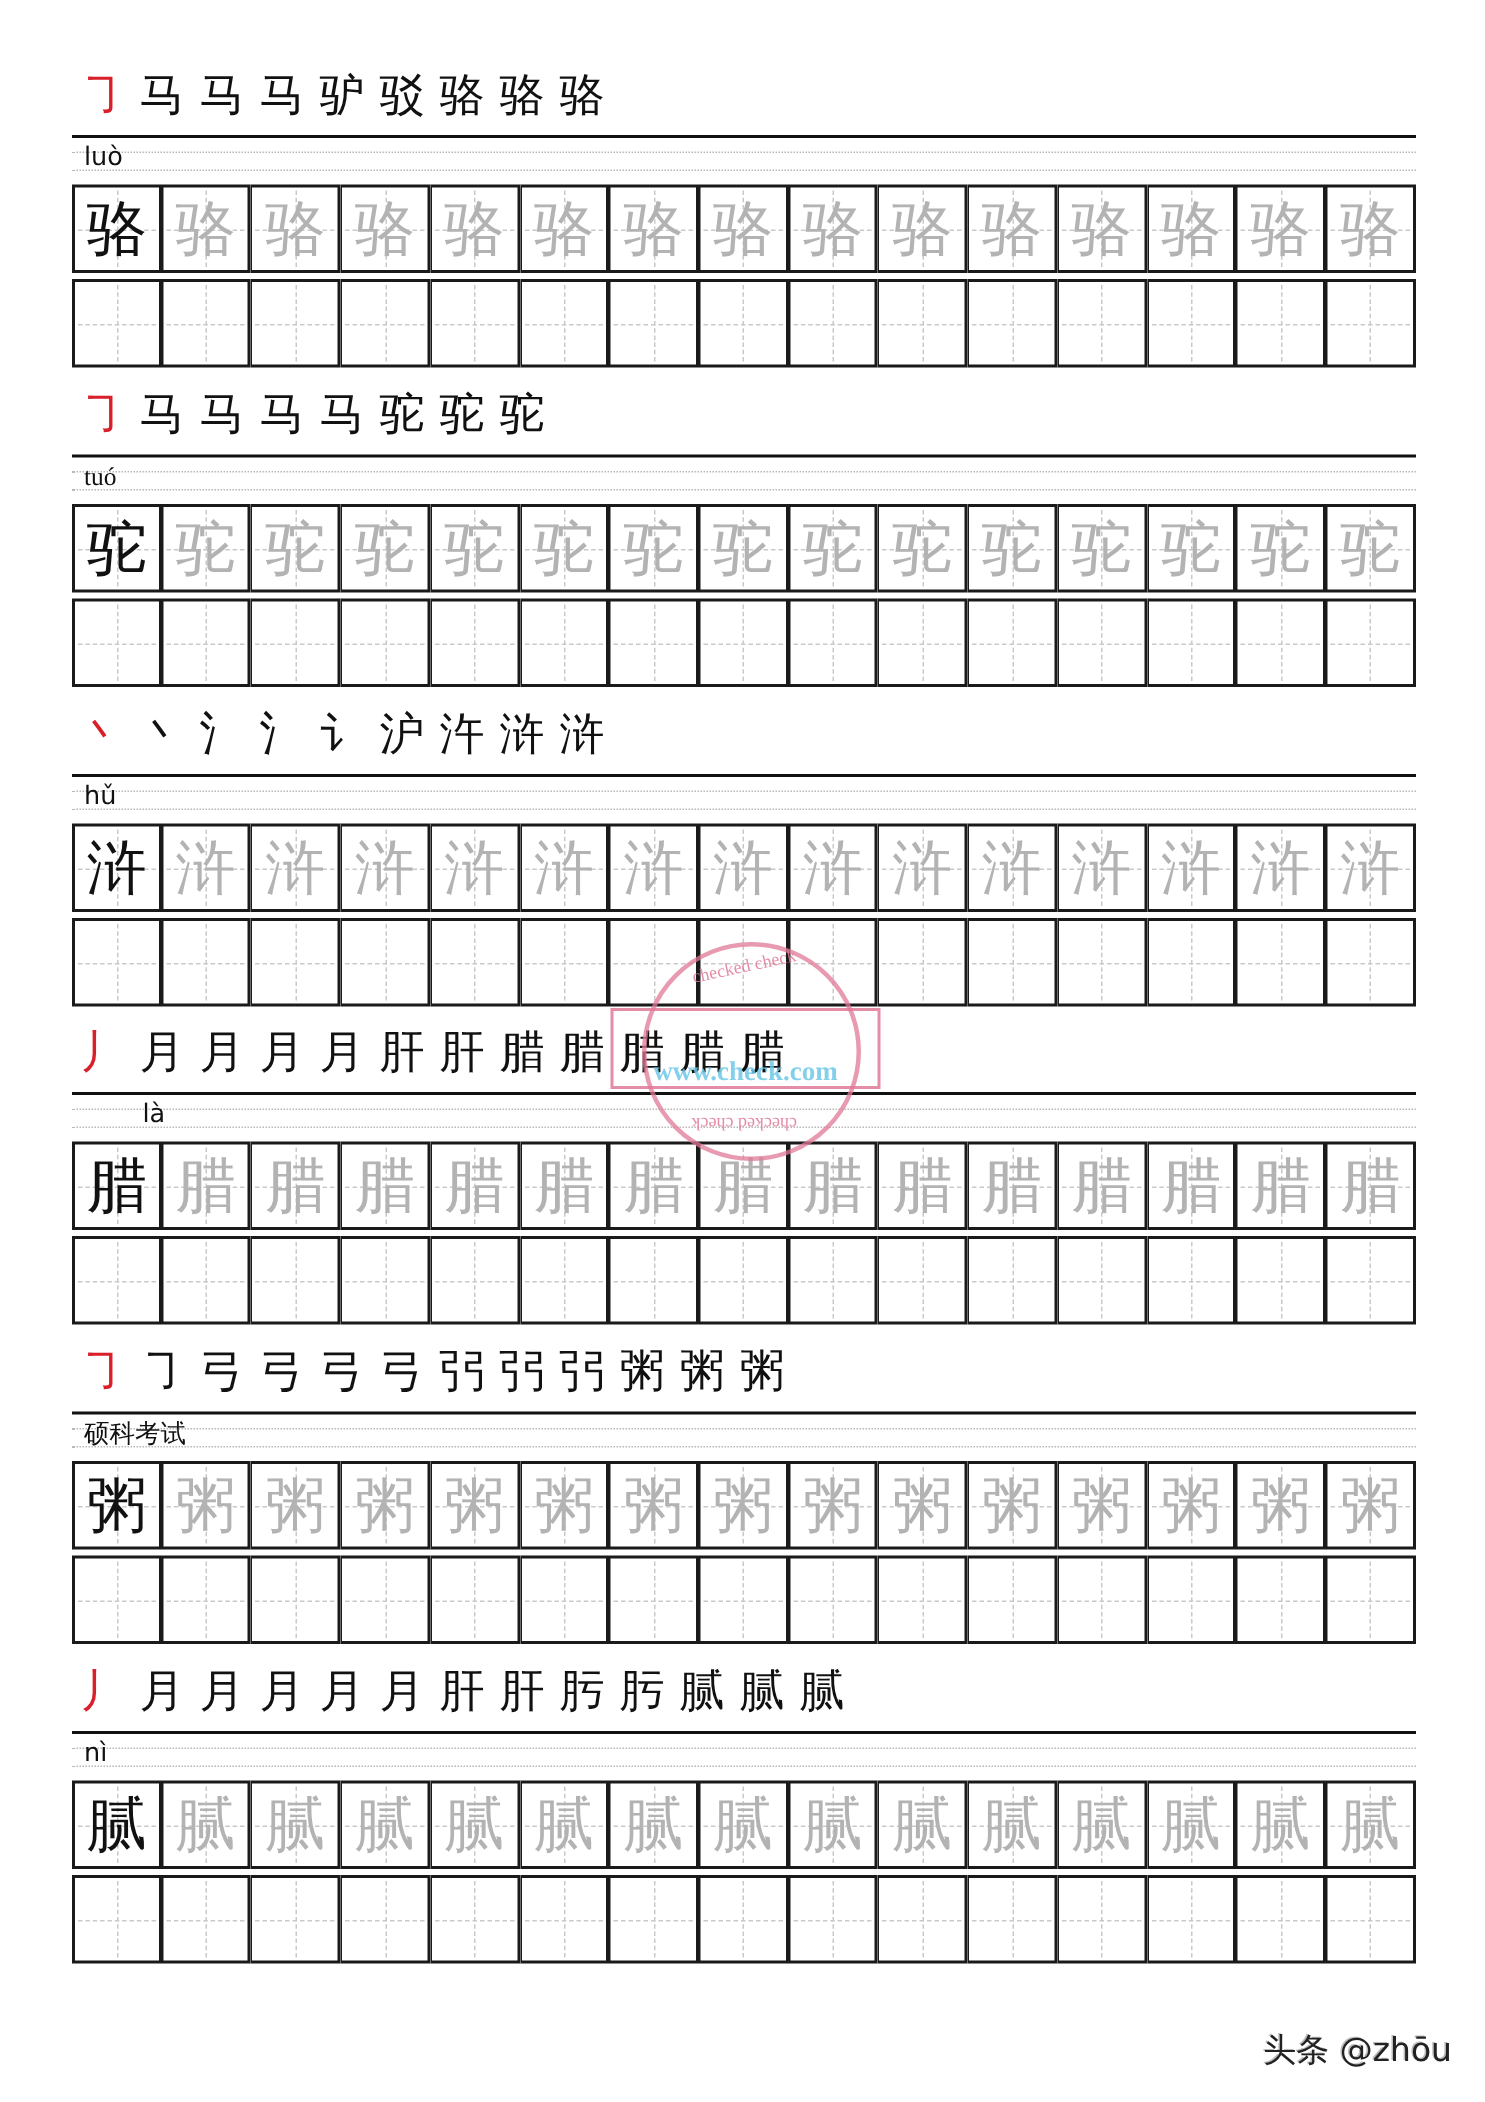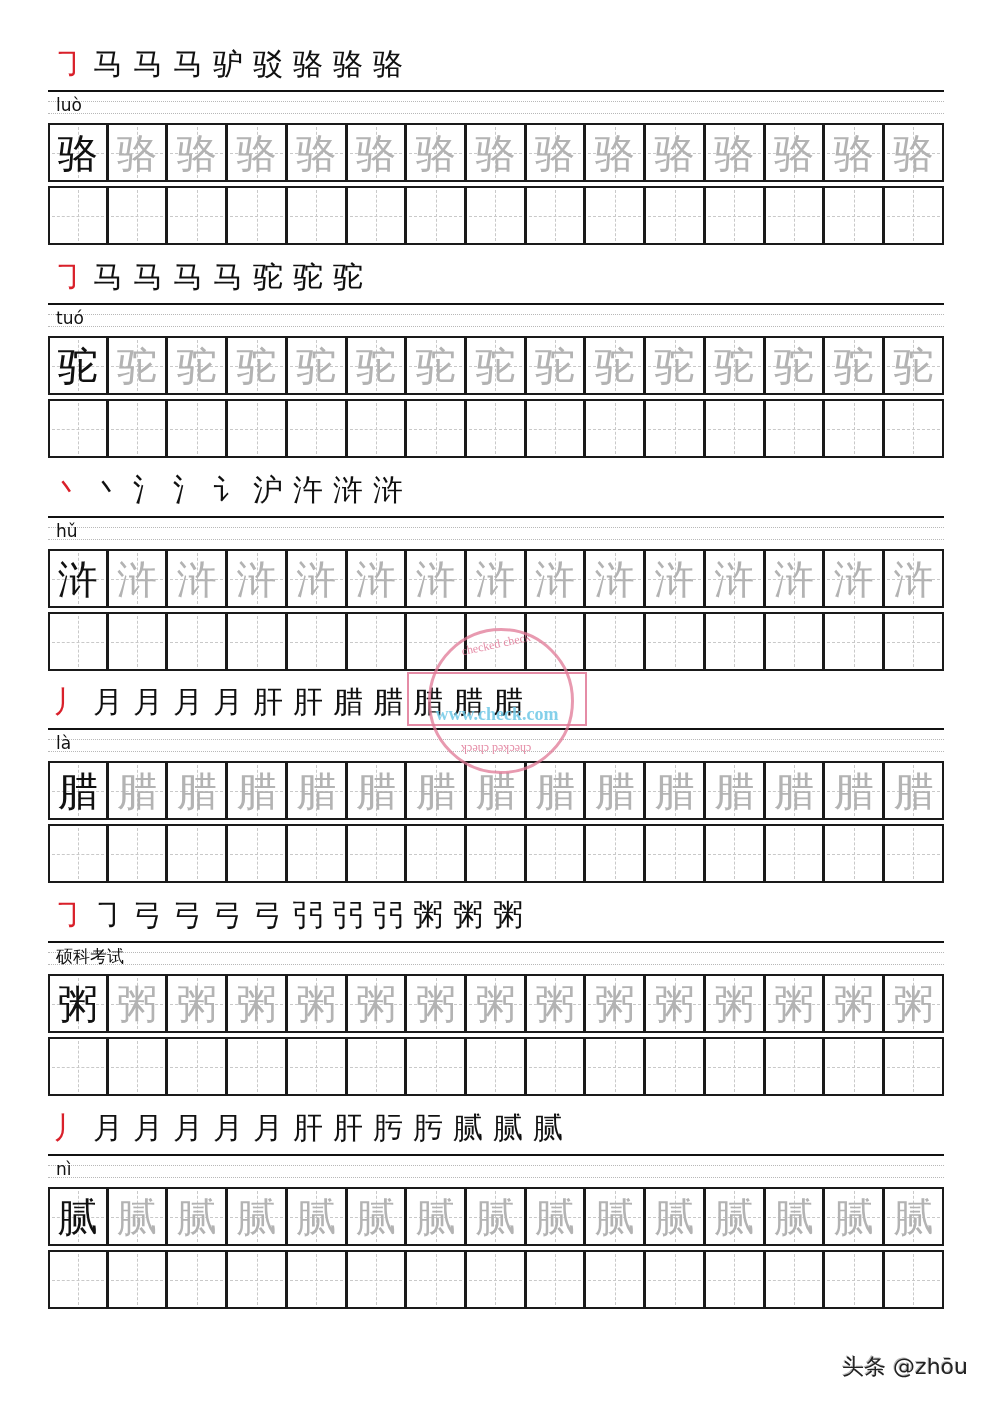--- a/index.html
+++ b/index.html
@@ -170,21 +170,21 @@
         <span class="stroke-step" style="left: 128px; text-shadow: rgba(217, 32, 42, 0) 2px 0px 0px;">马</span>
         <span class="stroke-step" style="left: 168px; text-shadow: rgba(217, 32, 42, 0) 2px 0px 0px;">马</span>
         <span class="stroke-step" style="left: 208px; text-shadow: rgba(217, 32, 42, 0) 2px 0px 0px;">马</span>
         <span class="stroke-step" style="left: 248px; text-shadow: rgba(217, 32, 42, 0) 2px 0px 0px;">驼</span>
         <span class="stroke-step" style="left: 288px; text-shadow: rgba(217, 32, 42, 0) 2px 0px 0px;">驼</span>
         <span class="stroke-step" style="left: 328px;">驼</span>
       </div>
       <div class="headline" style="top: 90px;"></div>
       <div class="dotline" style="top: 101px;"></div>
       <div class="dotline" style="top: 113px;"></div>
-      <div class="pinyin" style="top: 96px;">tuó</div>
+      <div class="pinyin" style="top: 96px; font-family: Liberation Serif, serif;">tuó</div>
       <div class="grid-row" style="top: 123px;">
         <div class="cell" style="width: 59.73px;">
           <span class="ch model">驼</span>
         </div>
         <div class="cell" style="width: 59.73px;">
           <span class="ch trace">驼</span>
         </div>
         <div class="cell" style="width: 59.73px;">
           <span class="ch trace">驼</span>
         </div>
@@ -335,21 +335,21 @@
         <span class="stroke-step" style="left: 288px; text-shadow: rgba(217, 32, 42, 0) 2px 0px 0px;">肝</span>
         <span class="stroke-step" style="left: 328px; text-shadow: rgba(217, 32, 42, 0) 2px 0px 0px;">腊</span>
         <span class="stroke-step" style="left: 368px; text-shadow: rgba(217, 32, 42, 0) 2px 0px 0px;">腊</span>
         <span class="stroke-step" style="left: 408px; text-shadow: rgba(217, 32, 42, 0) 2px 0px 0px;">腊</span>
         <span class="stroke-step" style="left: 448px; text-shadow: rgba(217, 32, 42, 0) 2px 0px 0px;">腊</span>
         <span class="stroke-step" style="left: 488px;">腊</span>
       </div>
       <div class="headline" style="top: 90px;"></div>
       <div class="dotline" style="top: 101px;"></div>
       <div class="dotline" style="top: 113px;"></div>
-      <div class="pinyin" style="top: 96px;">là</div>
+      <div class="pinyin" style="top: 96px; margin-left: 39px;">là</div>
       <div class="grid-row" style="top: 123px;">
         <div class="cell" style="width: 59.73px;">
           <span class="ch model">腊</span>
         </div>
         <div class="cell" style="width: 59.73px;">
           <span class="ch trace">腊</span>
         </div>
         <div class="cell" style="width: 59.73px;">
           <span class="ch trace">腊</span>
         </div>

